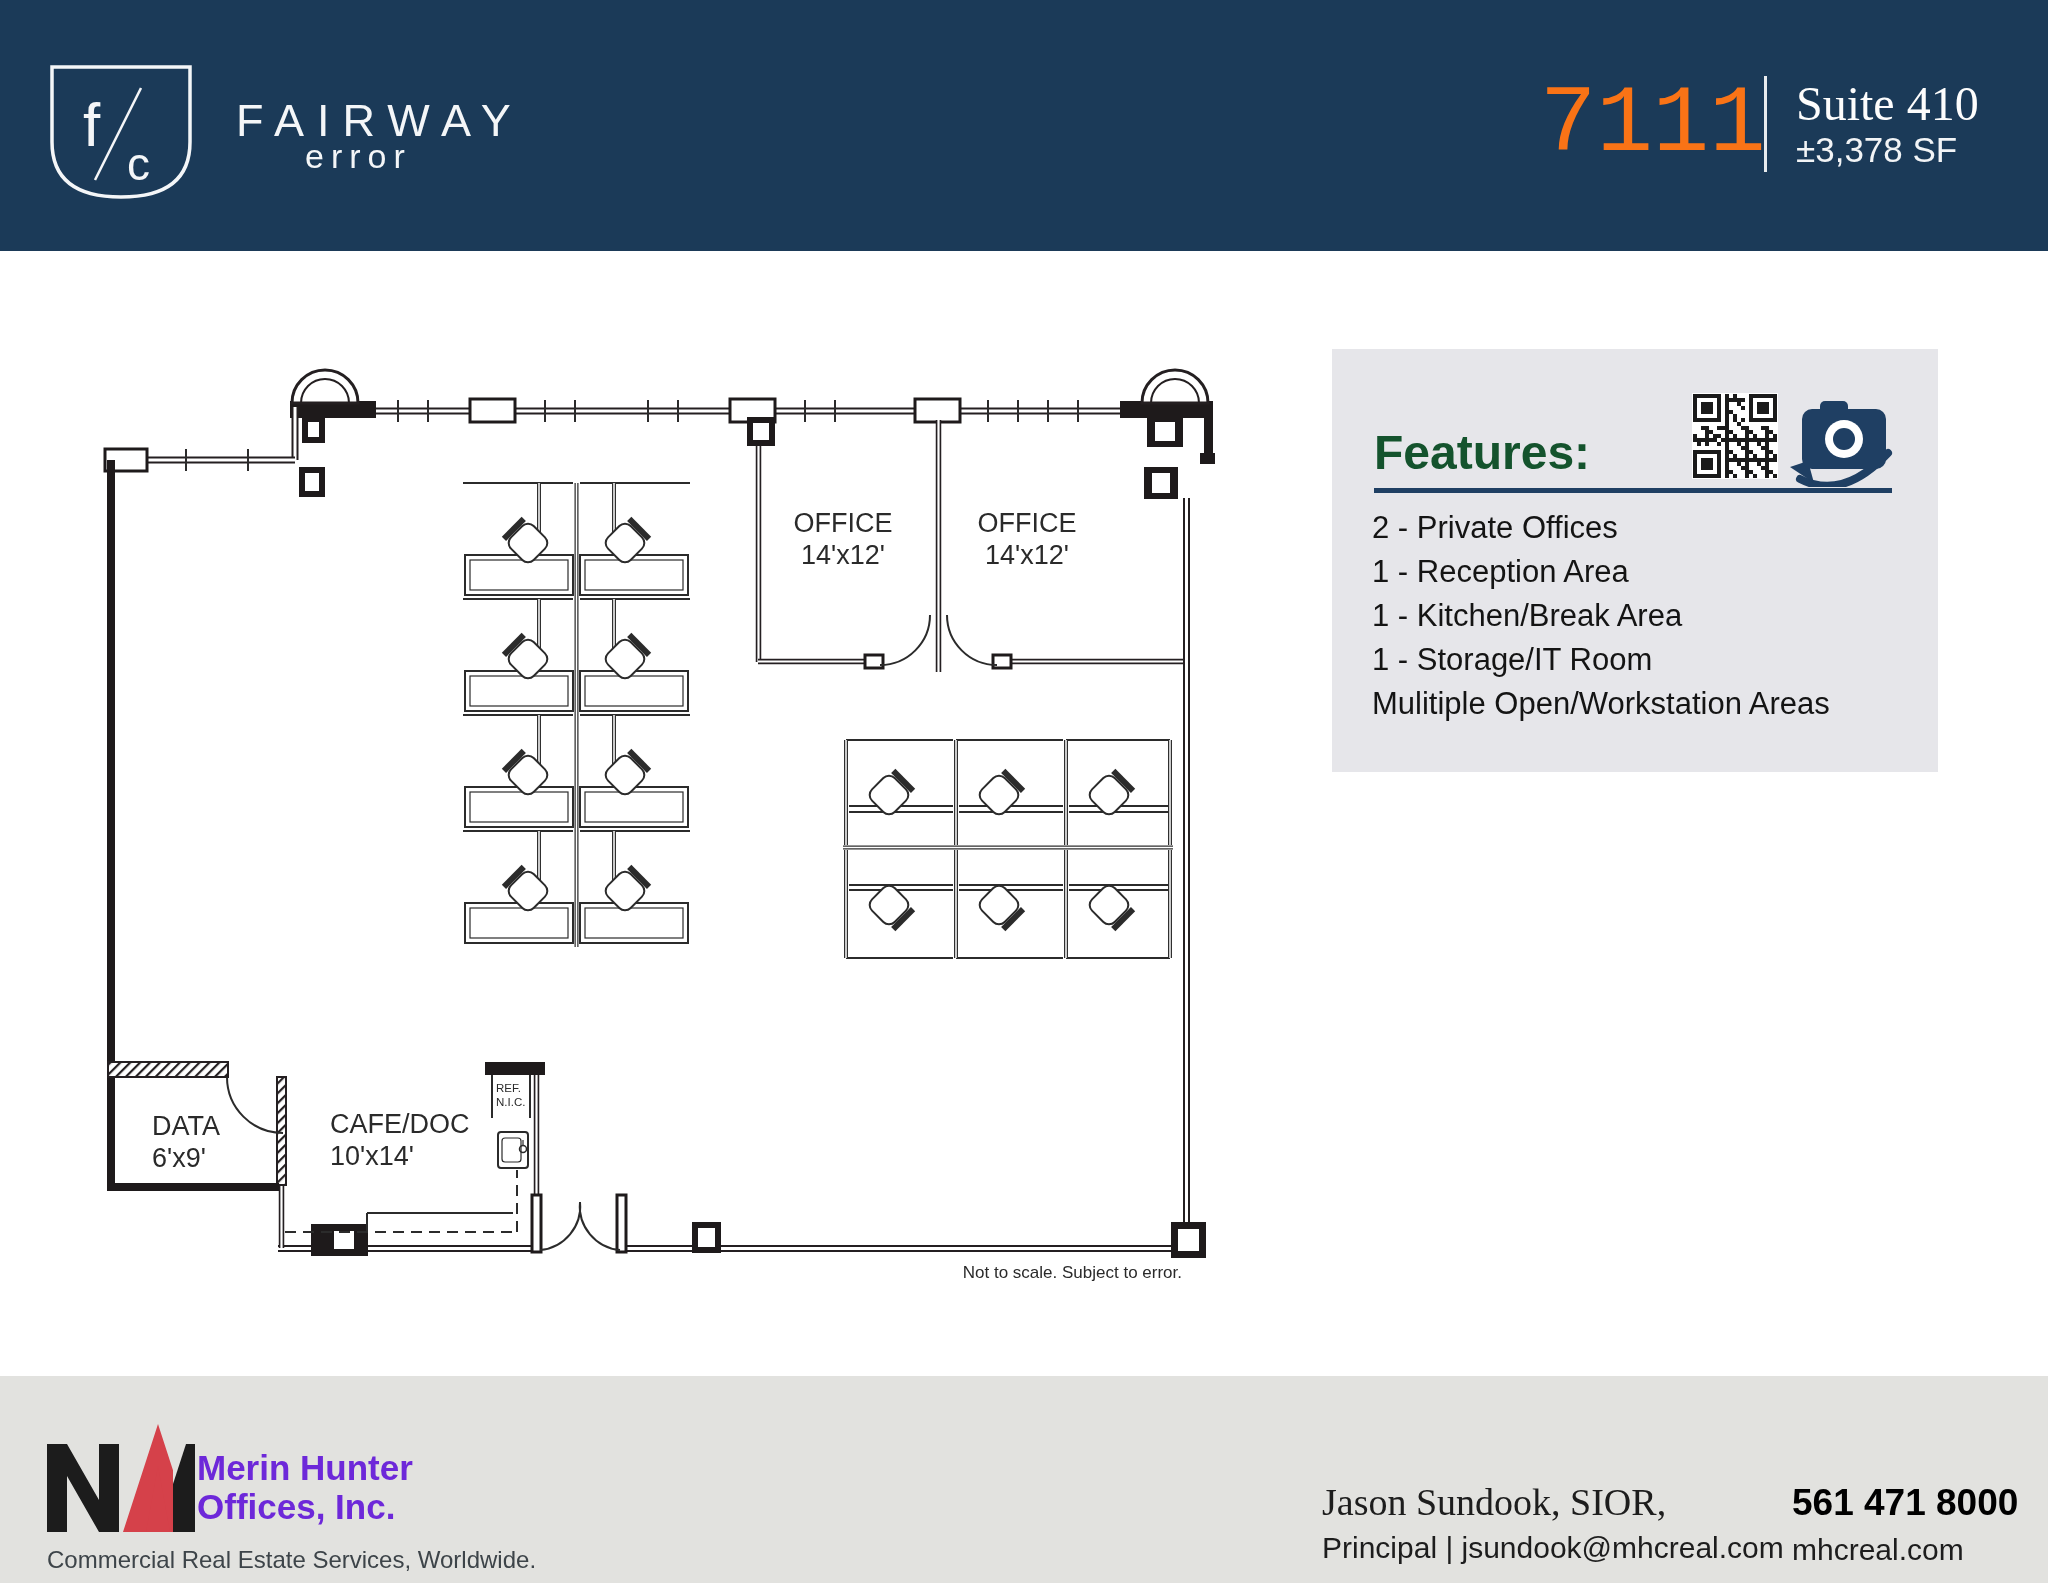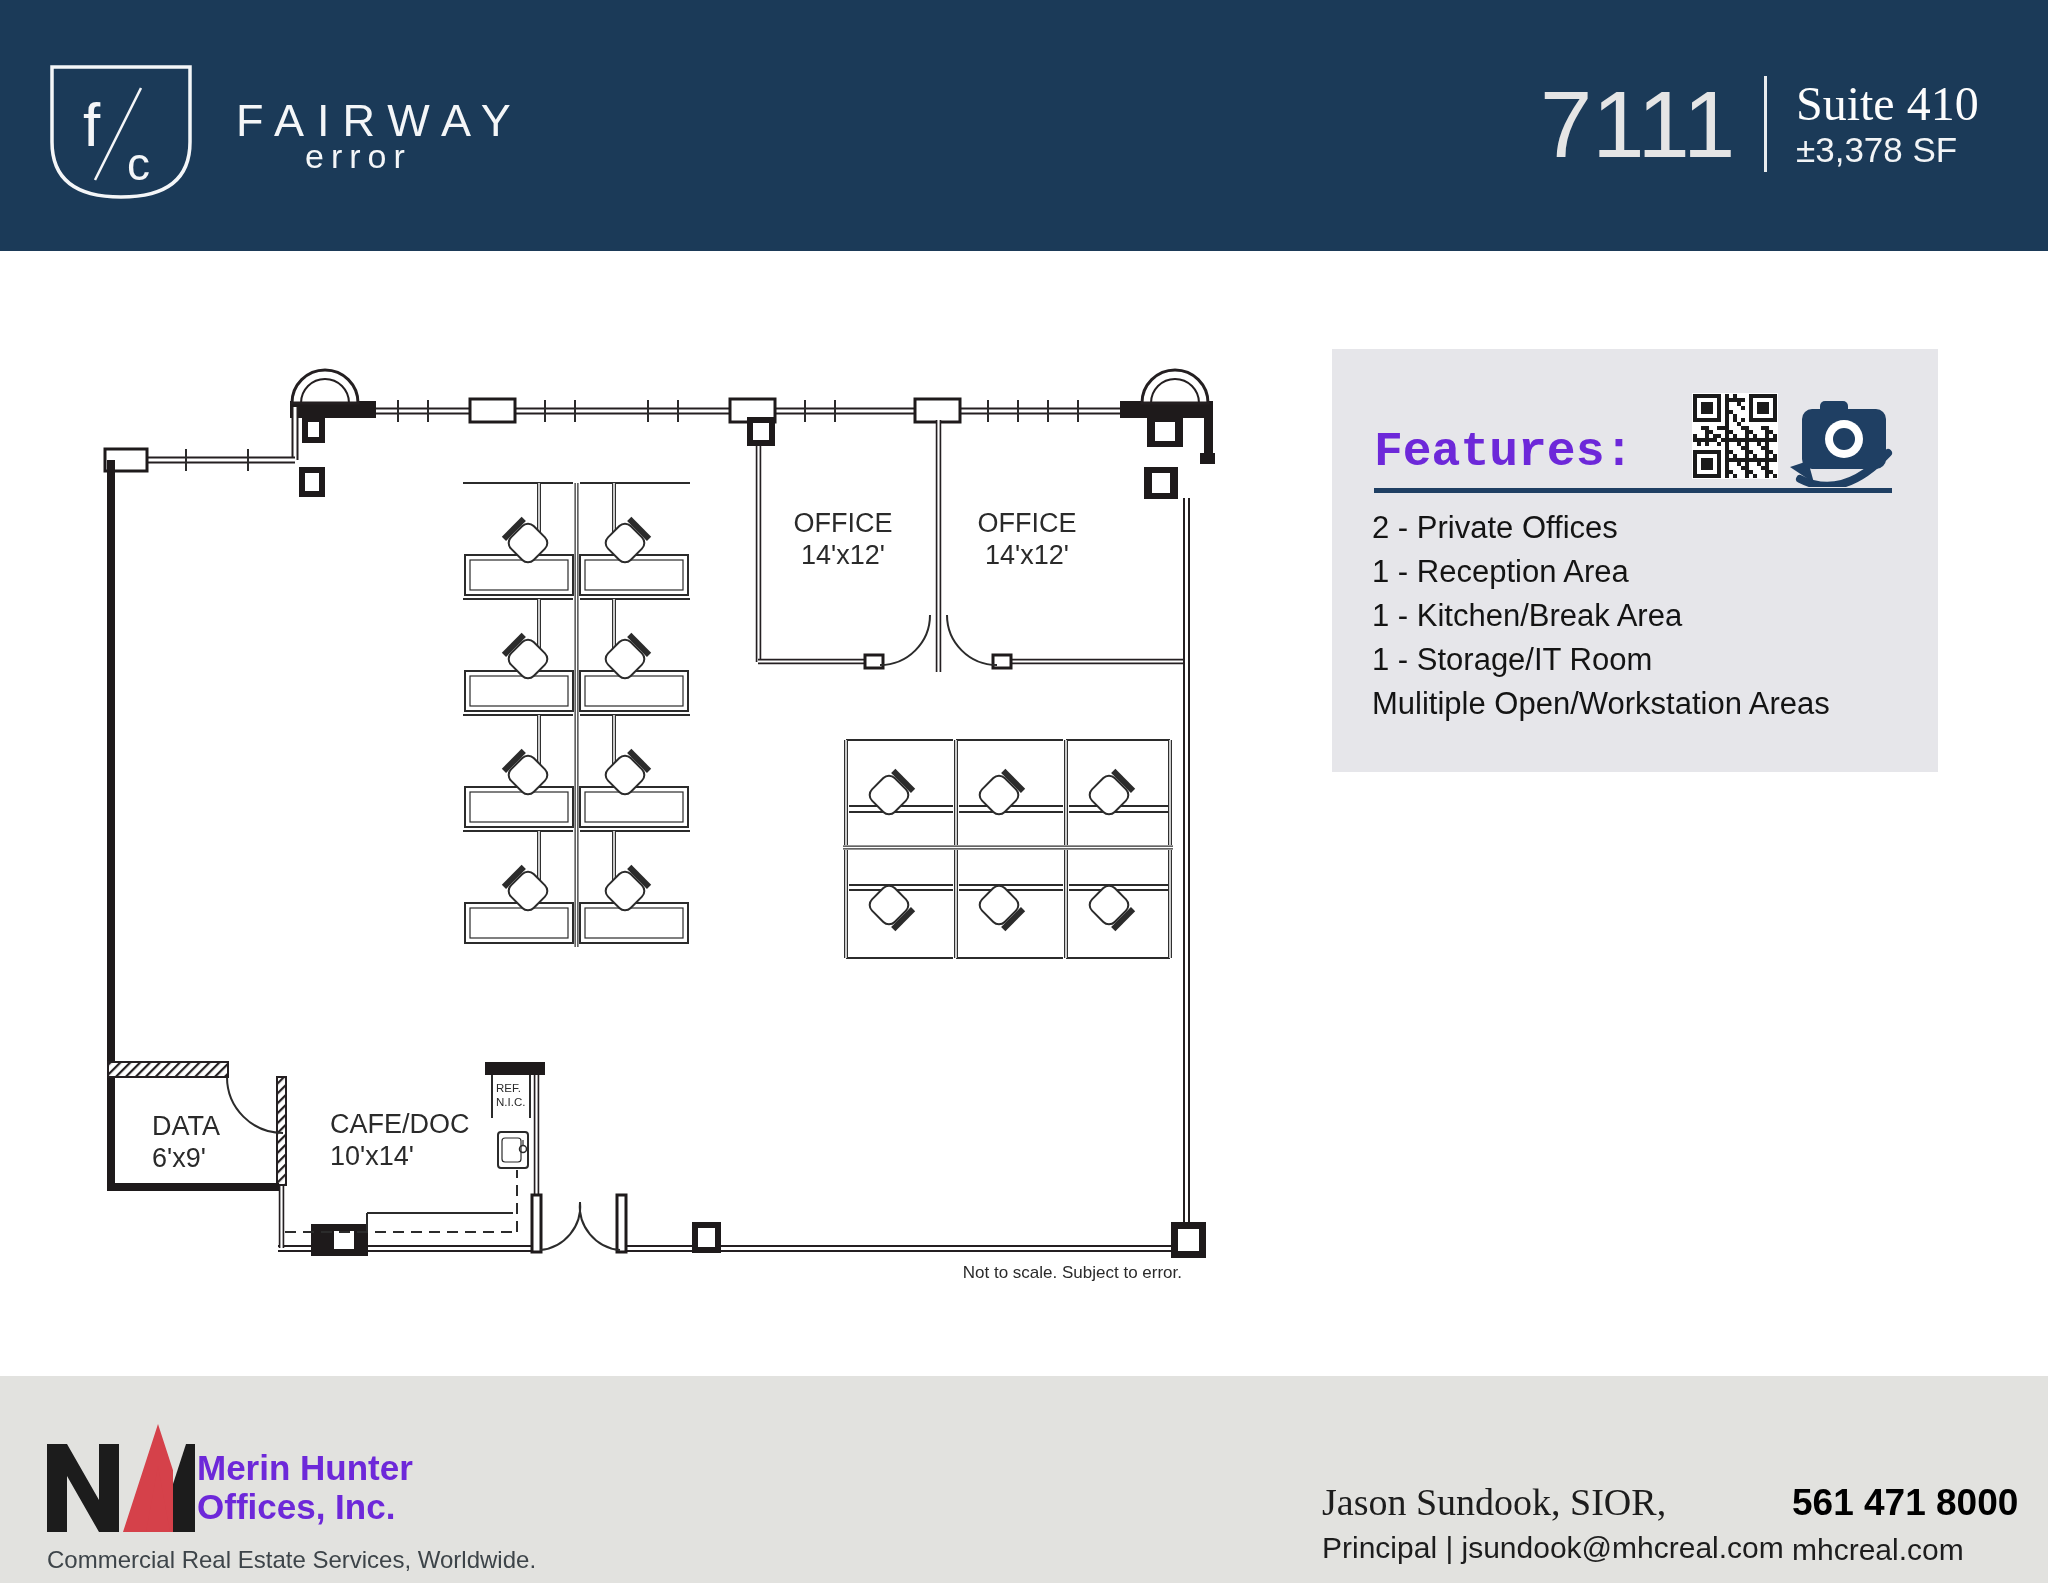--- a/index.html
+++ b/index.html
@@ -6,30 +6,30 @@
   #page{position:relative;width:2048px;height:1583px;background:#ffffff;overflow:hidden;
         font-family:"Liberation Sans", sans-serif;}
   .abs{position:absolute;}
 
   
   #header{position:absolute;left:0;top:0;width:2048px;height:251px;background:#1b3a58;}
   #fairway-name{position:absolute;left:236px;top:95px;font-size:45px;letter-spacing:13px;
                 color:#f4f6f8;font-weight:normal;}
   #fairway-sub{position:absolute;left:305px;top:137px;font-size:34px;letter-spacing:7px;color:#f4f6f8;}
   #bldg-number{position:absolute;left:1540px;top:78px;font-size:94px;line-height:1;
-               font-family:Liberation Sans, sans-serif;color:#e5e5e5;}
+               font-family:Liberation Mono, monospace;color:#f97316;}
   #hdr-divider{position:absolute;left:1764px;top:76px;width:3px;height:96px;background:rgba(255,255,255,.9);}
   #suite-name{position:absolute;left:1796px;top:80px;font-size:48px;line-height:1;
               font-family:"Liberation Serif", serif;color:#fdfdfd;}
   #suite-size{position:absolute;left:1796px;top:130px;font-size:35px;color:#f2f4f6;}
 
   
   #features{position:absolute;left:1332px;top:349px;width:606px;height:423px;background:#e6e6ea;}
   #features-title{position:absolute;left:42px;top:76px;font-size:48px;font-weight:bold;
-                  font-family:Liberation Mono, monospace;color:#6d28d9;}
+                  font-family:Liberation Sans, sans-serif;color:#14532d;}
   #features-rule{position:absolute;left:42px;top:139px;width:518px;height:5px;background:#1f3f63;}
   #features-list{position:absolute;left:40px;top:157px;font-size:31px;color:#141414;line-height:44px;}
   #qr-wrap{position:absolute;left:360px;top:44px;width:86px;height:86px;background:#ffffff;}
   #camera-wrap{position:absolute;left:456px;top:46px;}
 
   
   #footer{position:absolute;left:0;top:1376px;width:2048px;height:207px;background:#e2e2df;}
   #company-name{position:absolute;left:197px;top:72px;font-size:35px;line-height:39px;font-weight:bold;color:#6d28d9;}
   #tagline{position:absolute;left:47px;top:170px;font-size:24px;color:#3d4449;}
   #agent-name{position:absolute;left:1322px;top:104px;font-size:38px;font-family:"Liberation Serif", serif;color:#1d1d1d;}

